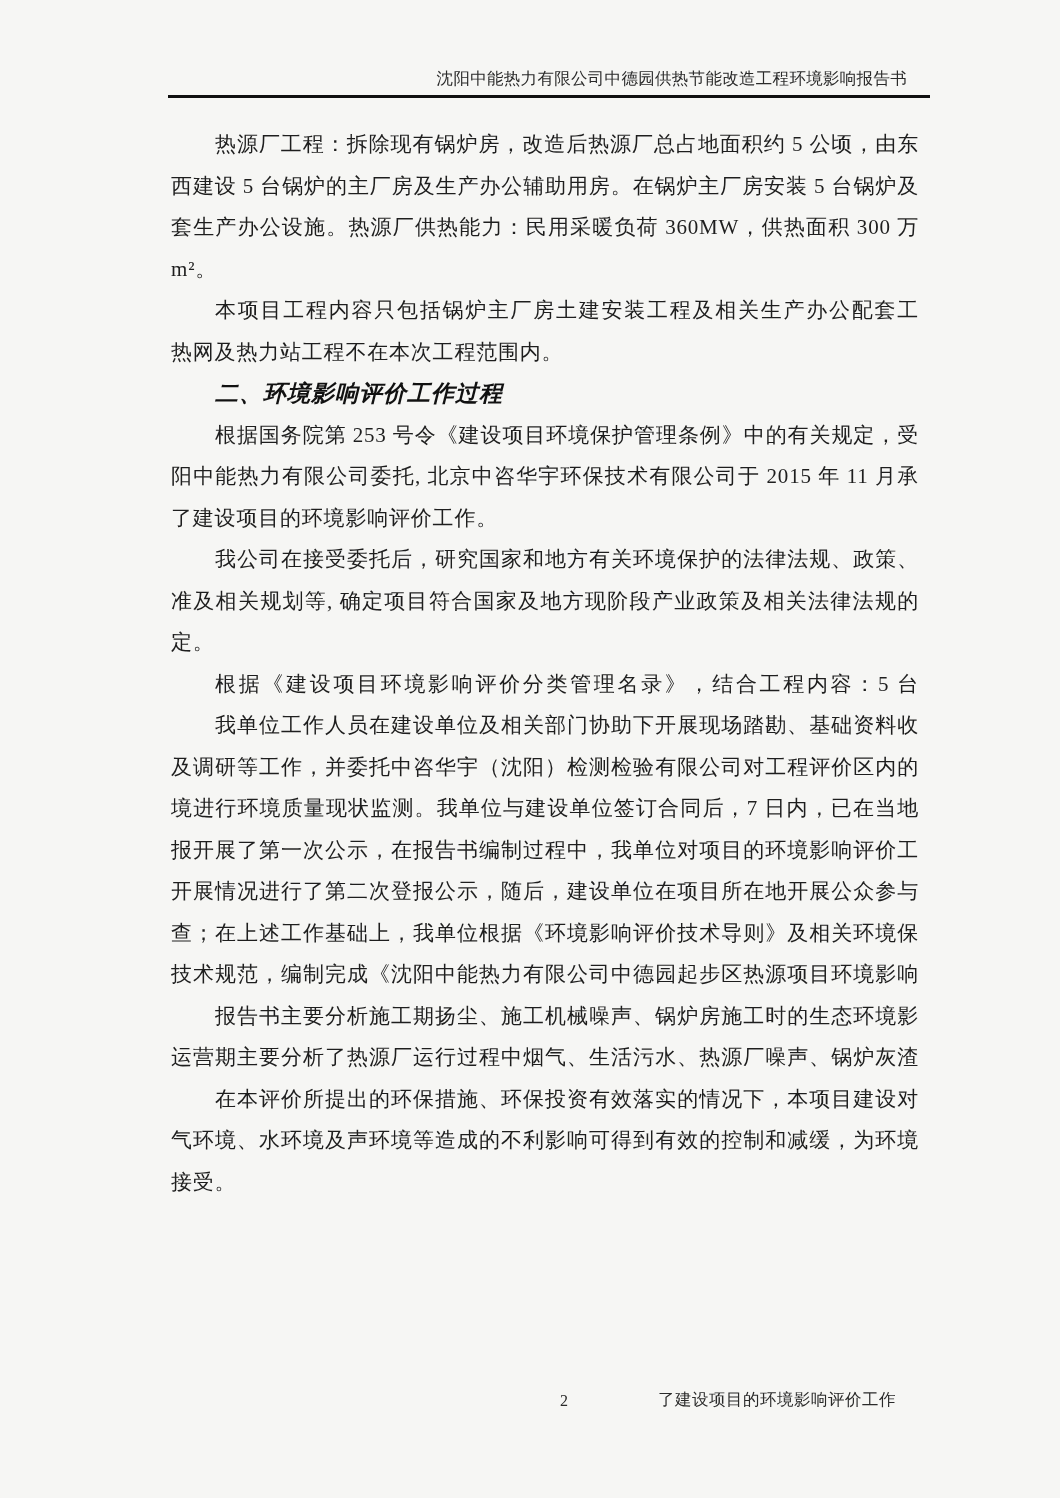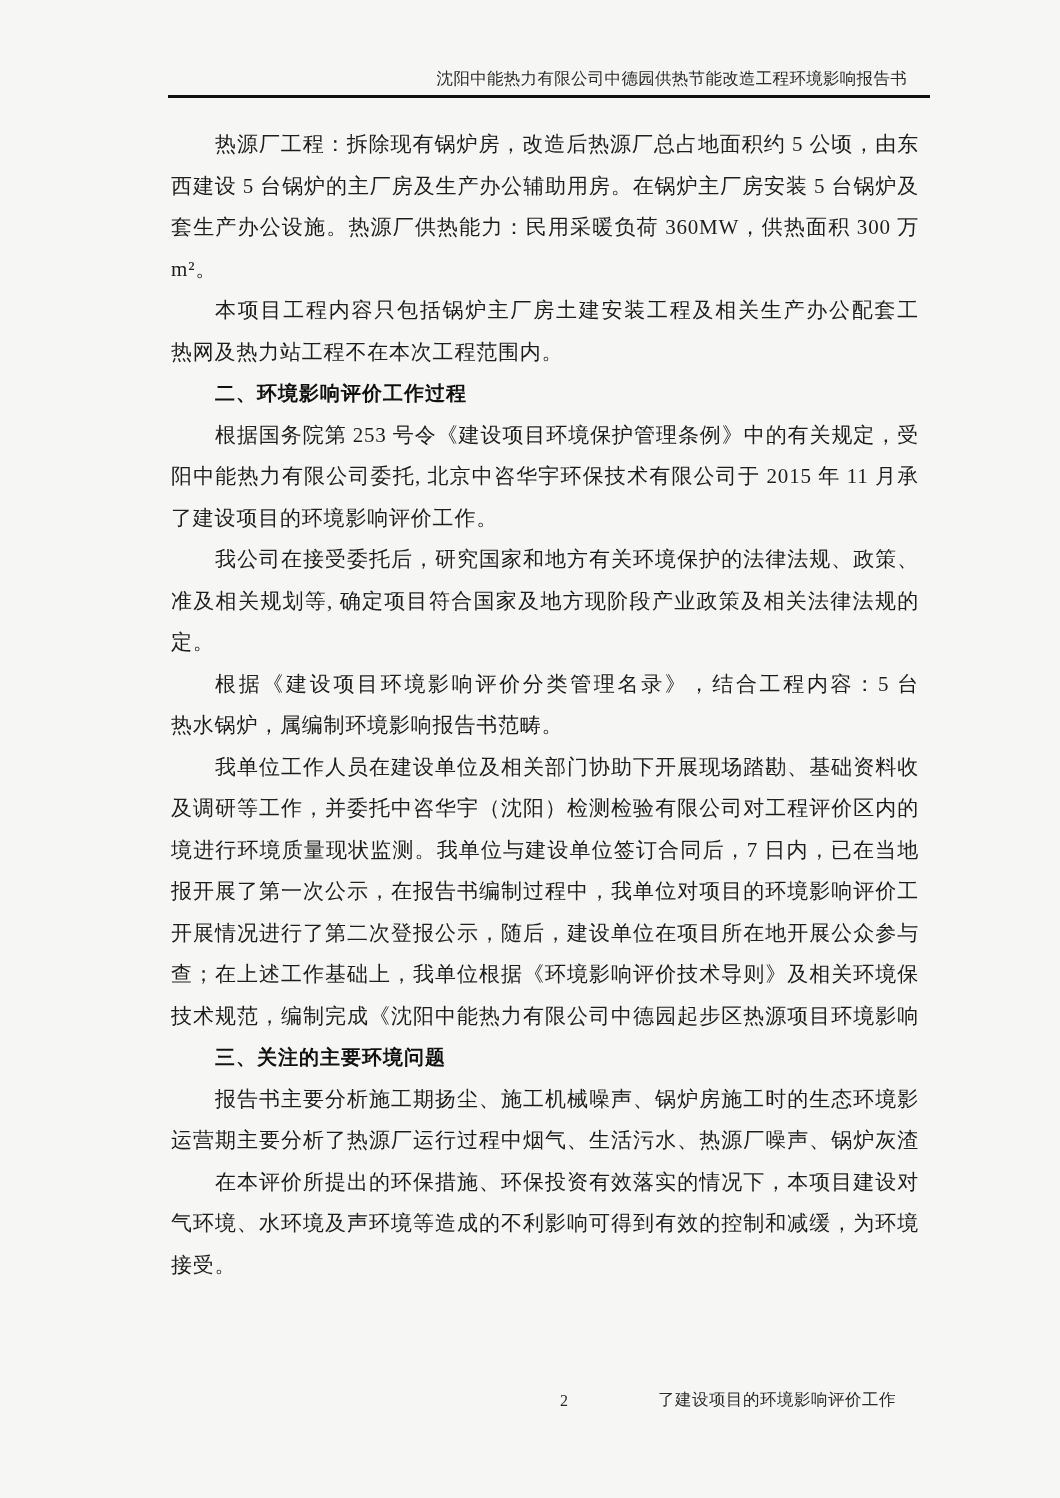--- a/index.html
+++ b/index.html
@@ -37,22 +37,22 @@
     text-align:justify;
     text-align-last:justify;
     -moz-text-align-last:justify;
     text-justify:inter-character;
     overflow:hidden;height:41.5px;
   }
   .line.indent{padding-left:44px;}
   .heading{
     height:41.5px;line-height:41.5px;padding-left:44px;
     font-family:"Liberation Sans","DejaVu Sans",sans-serif;
-    font-weight:bold;font-size:20px;letter-spacing:1px;
-    color:#111;white-space:nowrap;
+    font-weight:bold;font-size:23px;letter-spacing:1px;
+    color:#111;white-space:nowrap;font-style:italic;
   }
 
   
   .footer-page-number{
     position:absolute;top:1390px;left:540px;width:24px;
     text-align:center;font-size:16px;line-height:22px;color:#2a2a2a;
   }
   .footer-company{
     position:absolute;top:1389px;right:164px;
     font-size:16.5px;line-height:22px;color:#2a2a2a;
@@ -85,32 +85,30 @@
         <div class="line fill">阳中能热力有限公司委托, 北京中咨华宇环保技术有限公司于 2015 年 11 月承担</div>
         <div class="line">了建设项目的环境影响评价工作。</div>
       </div>
       <div>
         <div class="line indent fill">我公司在接受委托后，研究国家和地方有关环境保护的法律法规、政策、标</div>
         <div class="line fill">准及相关规划等, 确定项目符合国家及地方现阶段产业政策及相关法律法规的规</div>
         <div class="line">定。</div>
       </div>
       <div>
         <div class="line indent fill">根据《建设项目环境影响评价分类管理名录》，结合工程内容：5 台 72MW</div>
-        <div class="line">热水锅炉，属编制环境影响报告书范畴。</div>
       </div>
       <div>
         <div class="line indent fill">我单位工作人员在建设单位及相关部门协助下开展现场踏勘、基础资料收集</div>
         <div class="line fill">及调研等工作，并委托中咨华宇（沈阳）检测检验有限公司对工程评价区内的环</div>
         <div class="line fill">境进行环境质量现状监测。我单位与建设单位签订合同后，7 日内，已在当地登</div>
         <div class="line fill">报开展了第一次公示，在报告书编制过程中，我单位对项目的环境影响评价工作</div>
         <div class="line fill">开展情况进行了第二次登报公示，随后，建设单位在项目所在地开展公众参与调</div>
         <div class="line fill">查；在上述工作基础上，我单位根据《环境影响评价技术导则》及相关环境保护</div>
         <div class="line fill">技术规范，编制完成《沈阳中能热力有限公司中德园起步区热源项目环境影响报</div>
       </div>
-      <div class="heading">三、关注的主要环境问题</div>
       <div>
         <div class="line indent fill">报告书主要分析施工期扬尘、施工机械噪声、锅炉房施工时的生态环境影响；</div>
         <div class="line fill">运营期主要分析了热源厂运行过程中烟气、生活污水、热源厂噪声、锅炉灰渣等</div>
       </div>
       <div>
         <div class="line indent fill">在本评价所提出的环保措施、环保投资有效落实的情况下，本项目建设对空</div>
         <div class="line fill">气环境、水环境及声环境等造成的不利影响可得到有效的控制和减缓，为环境所</div>
         <div class="line">接受。</div>
       </div>
     </div>

